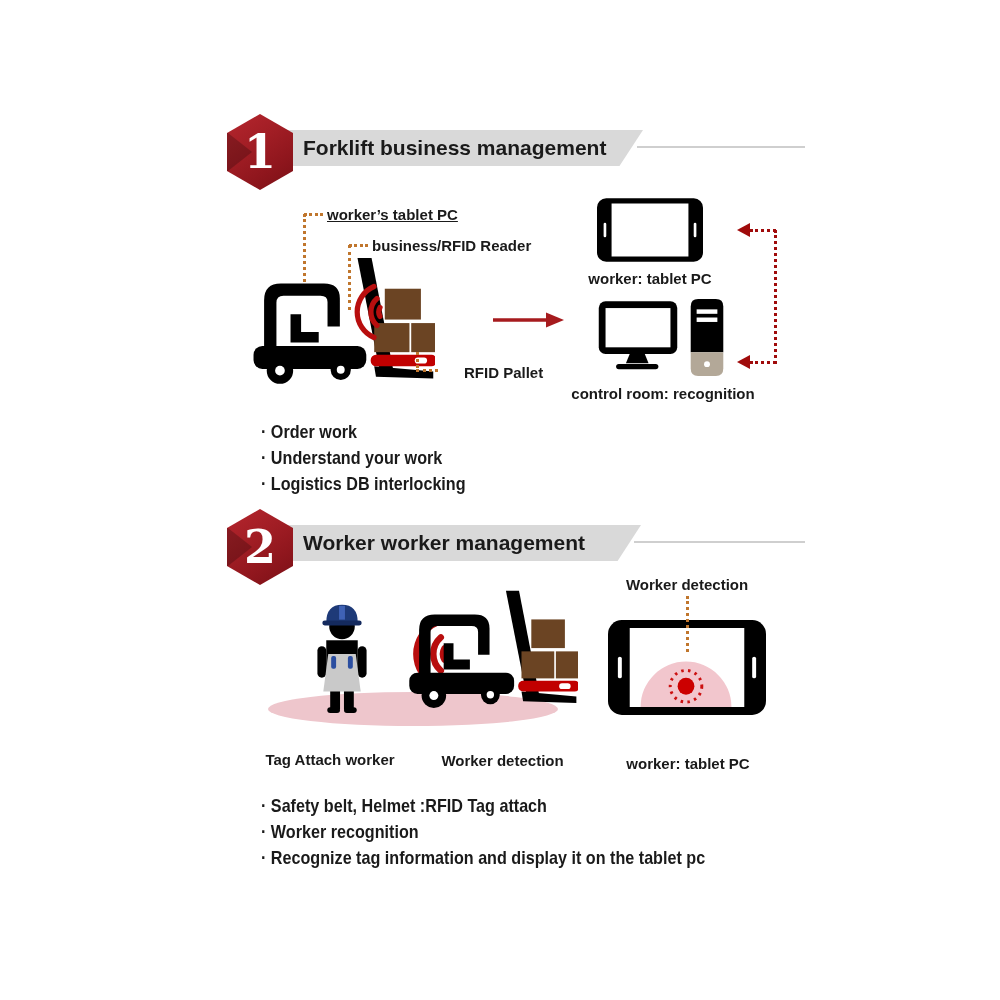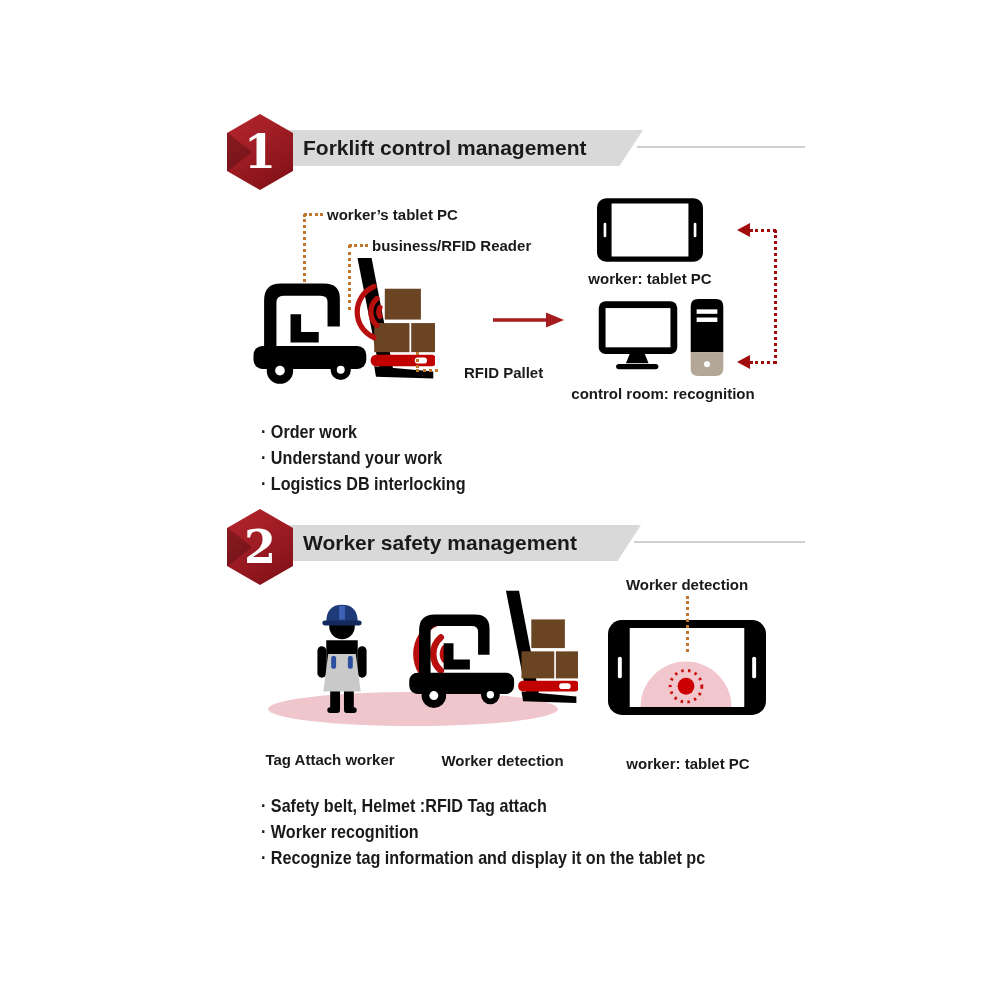--- a/index.html
+++ b/index.html
@@ -32,28 +32,28 @@
   .reddot-h{border-top:3px dotted #a00b0b;height:0;}
   .arrow-left{width:0;height:0;border-top:7px solid transparent;border-bottom:7px solid transparent;
     border-right:13px solid #a00b0b;}
   .shadow{background:#eec6cc;border-radius:50%;}
 </style>
 </head>
 <body>
 
 <div id="canvas">
 
-  <div class="abs banner" style="left:281px;top:130px;width:362px;">Forklift control management</div>
+  <div class="abs banner" style="left:281px;top:130px;width:362px;">Forklift business management</div>
   <div class="abs rule" style="left:637px;top:146px;width:168px;"></div>
   <div class="abs hexbadge" style="left:227px;top:114px;">
     <div class="facet"></div>
     <span>1</span>
   </div>
 
-  <div class="abs label" style="left:327px;top:206px;">worker’s tablet PC</div>
+  <div class="abs label" style="left:327px;top:206px;text-decoration:underline;">worker’s tablet PC</div>
   <div class="abs dot-h" style="left:304px;top:213px;width:19px;"></div>
   <div class="abs dot-v" style="left:303px;top:214px;height:73px;"></div>
 
   <div class="abs label" style="left:372px;top:237px;">business/RFID Reader</div>
   <div class="abs dot-h" style="left:349px;top:244px;width:19px;"></div>
   <div class="abs dot-v" style="left:348px;top:245px;height:65px;"></div>
 
   <svg class="abs" style="left:250px;top:256px;" width="185" height="128" viewBox="0 0 210 145">
     <polygon points="122,2 138,2 163,131 148,134" fill="#000"></polygon>
     <polygon points="141,125 208,131 208,139 143,137" fill="#000"></polygon>
@@ -116,21 +116,21 @@
   <div class="abs reddot-h" style="left:750px;top:361px;width:26px;"></div>
   <div class="abs arrow-left" style="left:737px;top:223px;"></div>
   <div class="abs arrow-left" style="left:737px;top:355px;"></div>
 
   <div class="abs bullets" style="left:261px;top:419px;">
     <div>· Order work</div>
     <div>· Understand your work</div>
     <div>· Logistics DB interlocking</div>
   </div>
 
-  <div class="abs banner" style="left:281px;top:525px;width:360px;">Worker safety management</div>
+  <div class="abs banner" style="left:281px;top:525px;width:360px;">Worker worker management</div>
   <div class="abs rule" style="left:634px;top:541px;width:171px;"></div>
   <div class="abs hexbadge" style="left:227px;top:509px;">
     <div class="facet"></div>
     <span>2</span>
   </div>
 
   <div class="abs shadow" style="left:268px;top:692px;width:290px;height:34px;"></div>
 
   <svg class="abs" style="left:302px;top:597px;" width="80" height="118" viewBox="0 0 80 120">
     <rect x="15" y="50" width="9" height="32" rx="4.5" fill="#000"></rect>

